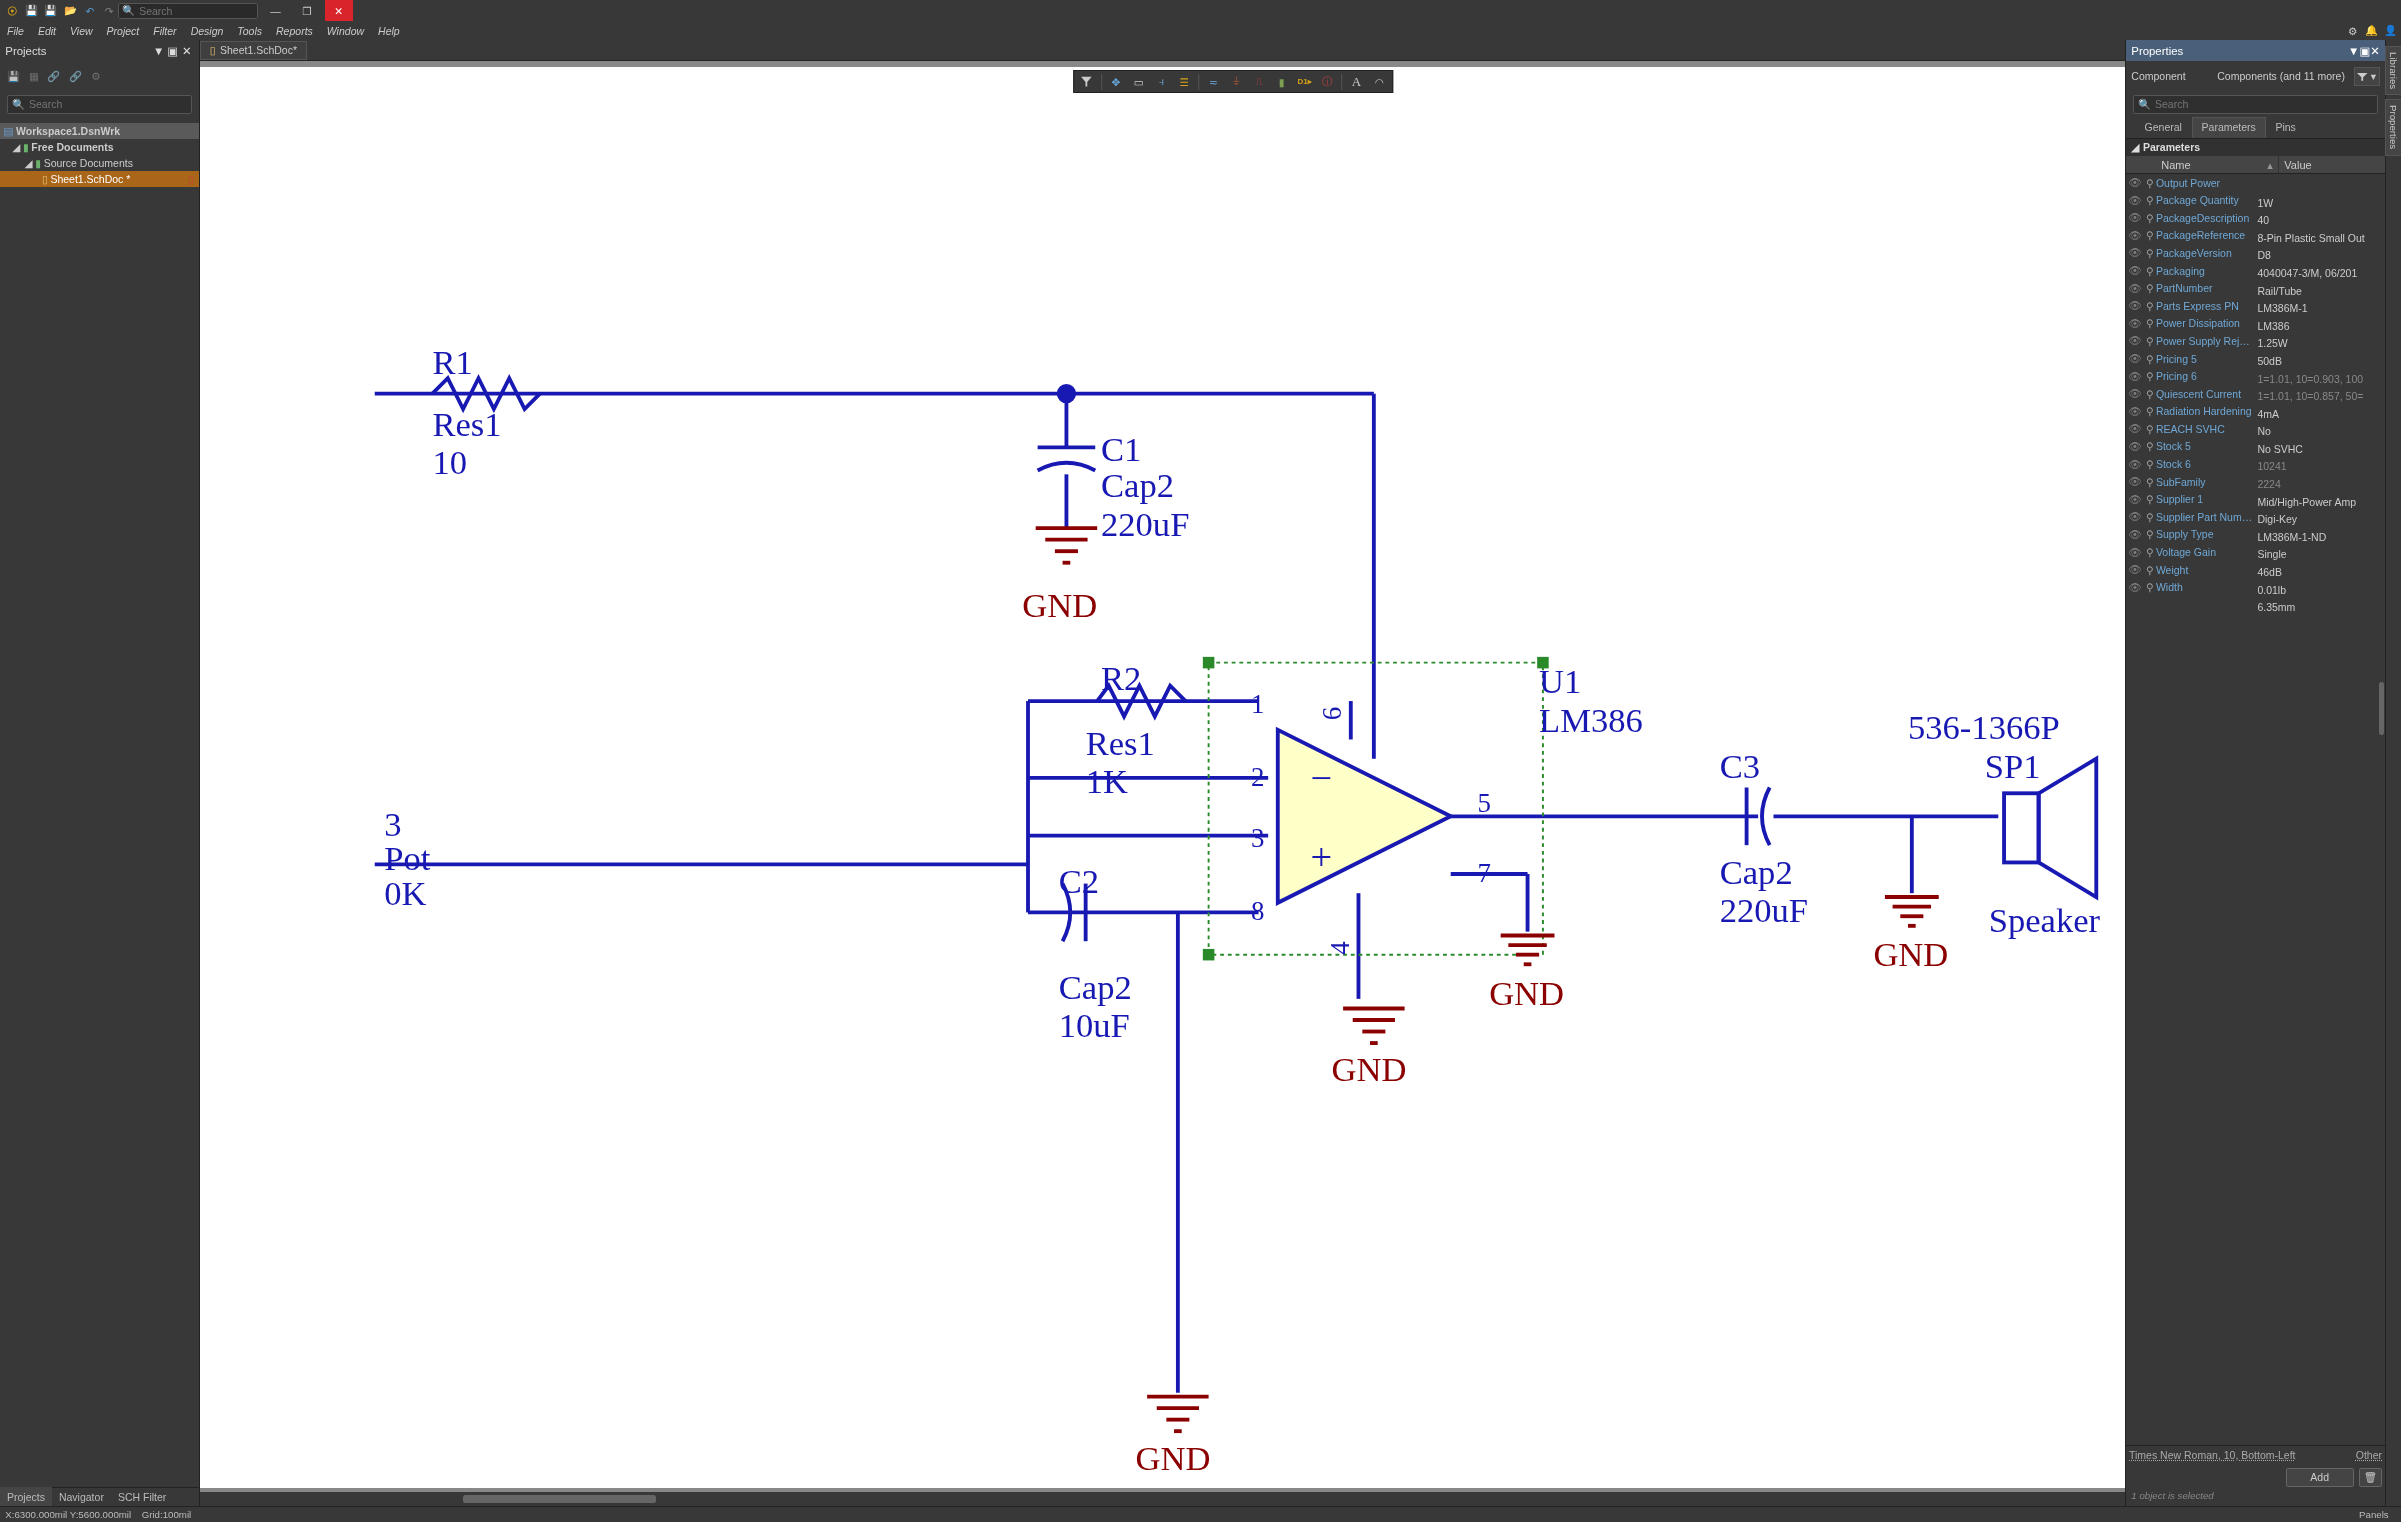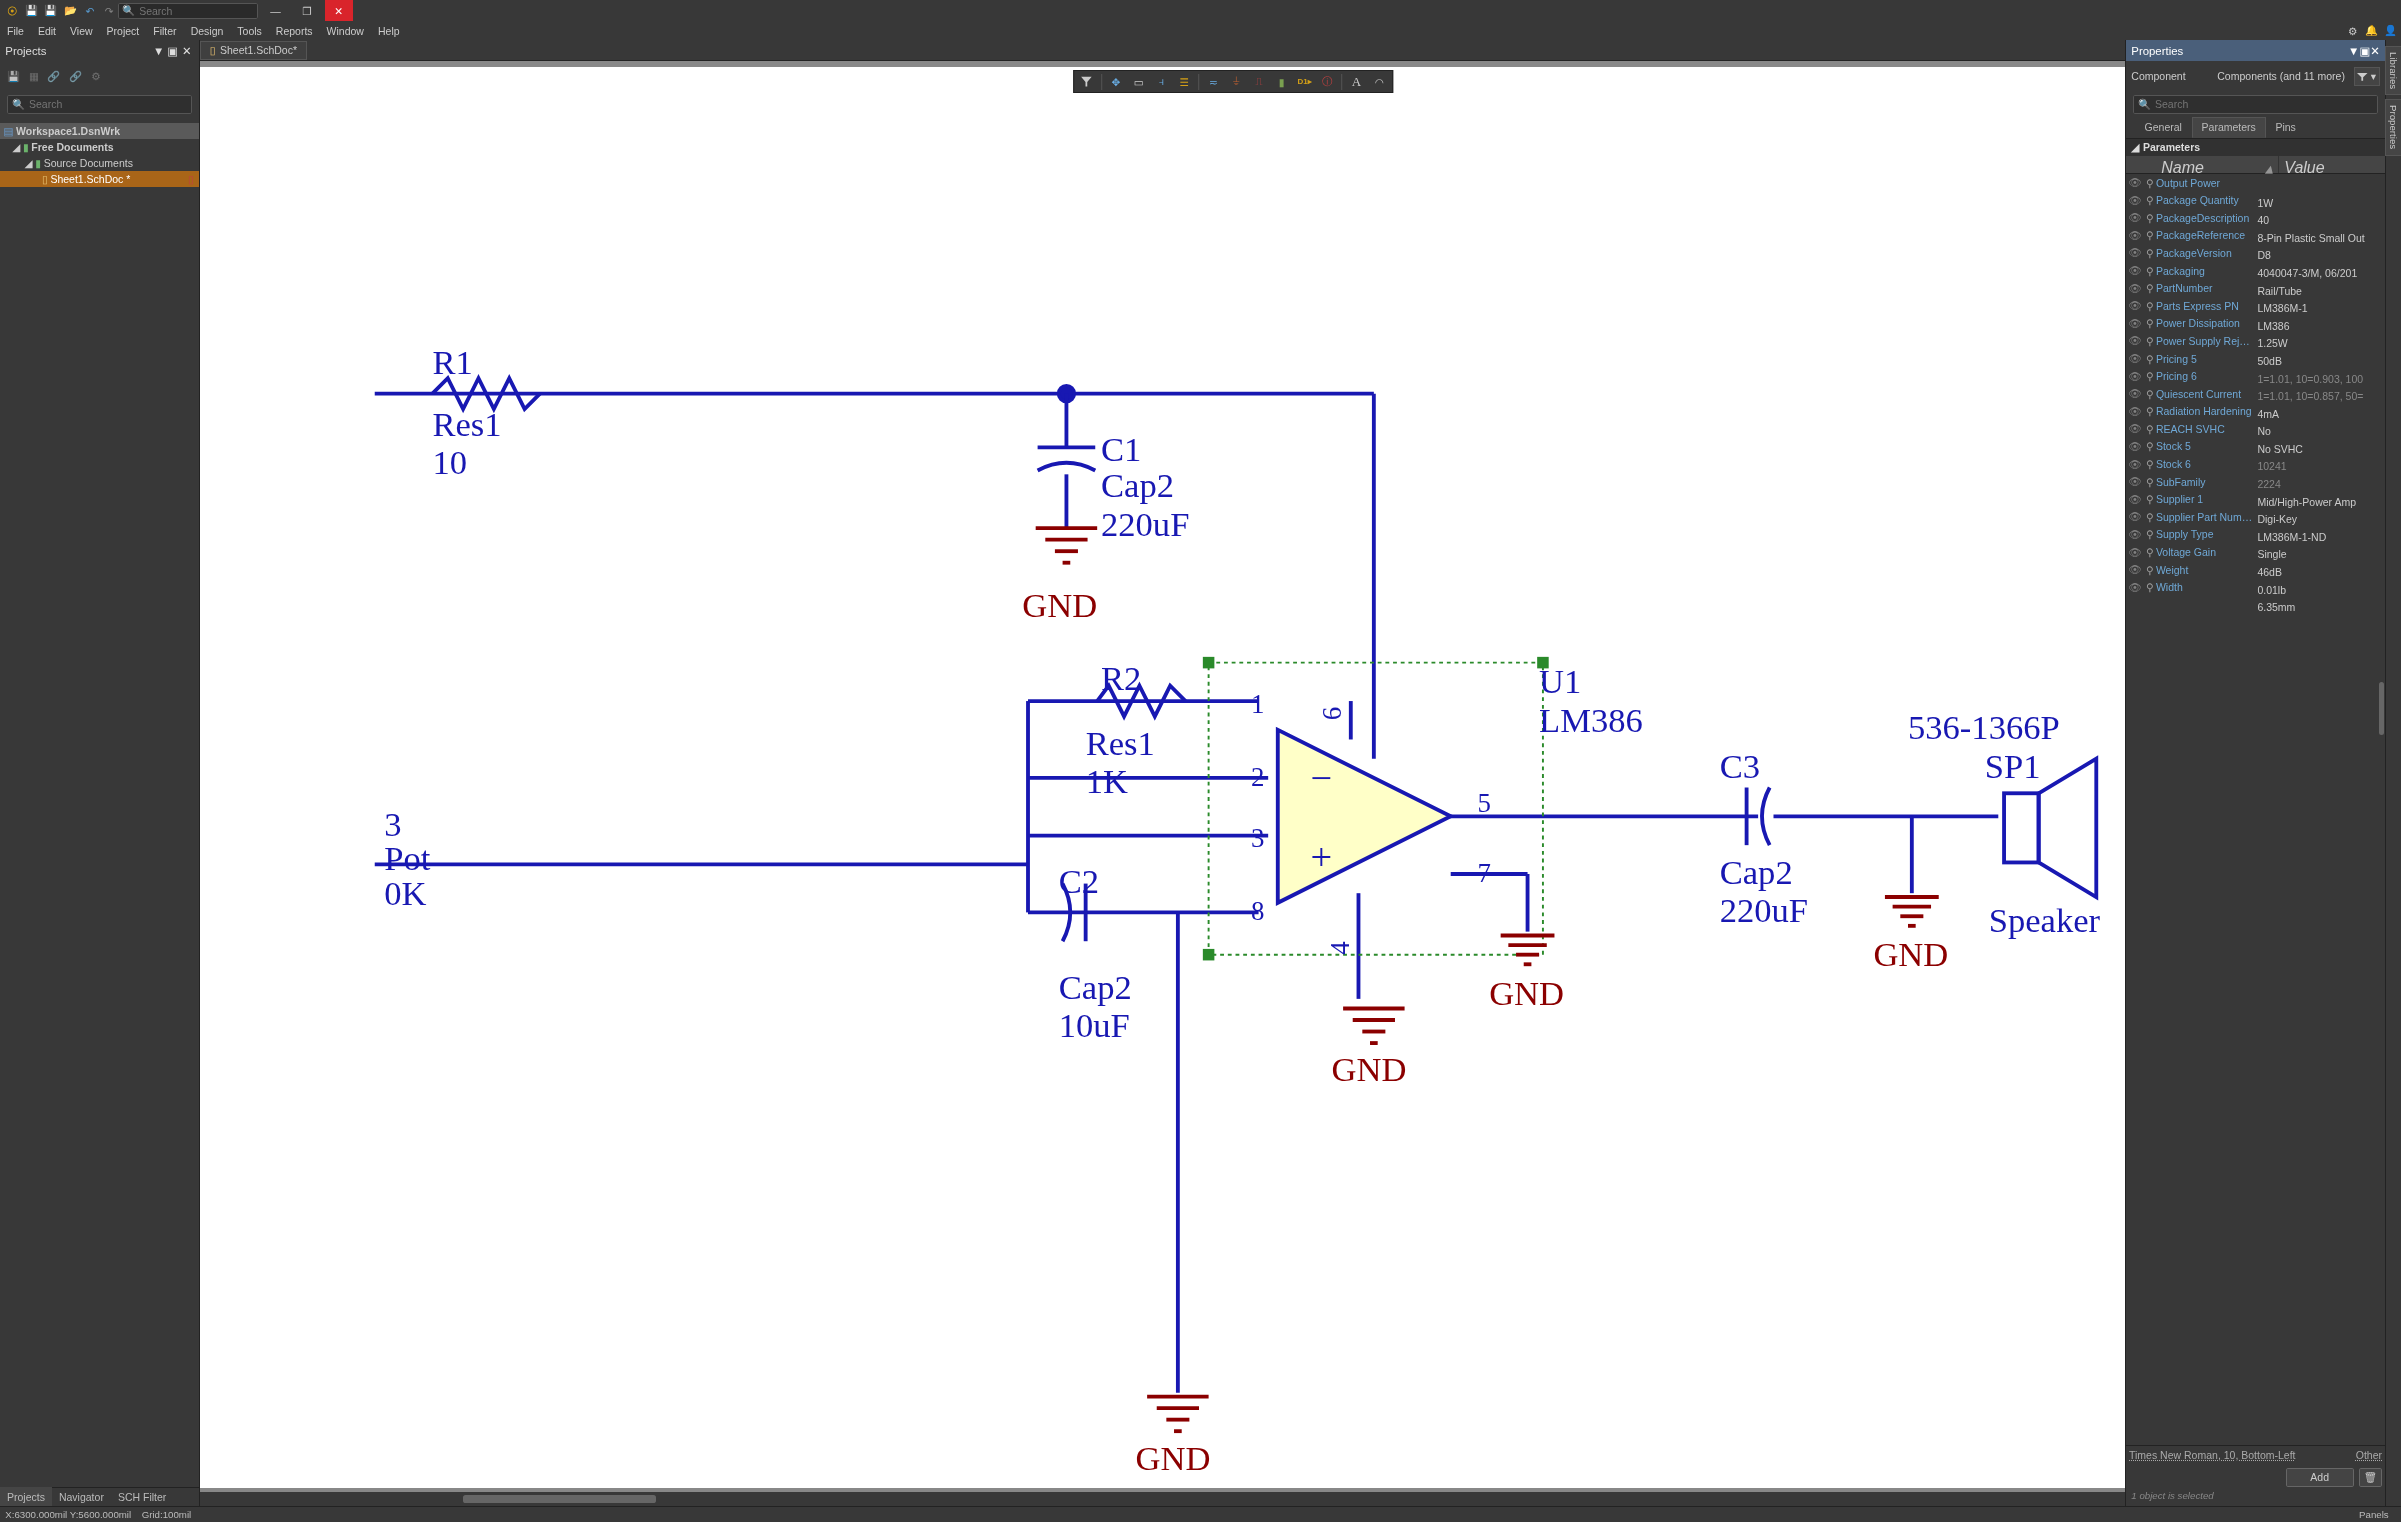--- a/index.html
+++ b/index.html
@@ -11,21 +11,21 @@
 .titlebar .tb-icon { width: 17.6px; height: 17.6px; display: flex; align-items: center; justify-content: center; color: #ccc; cursor: pointer; }
 .titlebar .tb-title { flex: 1; text-align: center; color: #ccc; font-size: 11.4px; }
 .titlebar .tb-search { width: 140px; height: 16px; background: #2a2a2a; border: 0.9px solid #555; border-radius: 1.8px; display: flex; align-items: center; padding: 0 3.5px; gap: 3.5px; }
 .titlebar .tb-search input { background: transparent; border: none; outline: none; color: #ccc; width: 100%; font-size: 10.5px; }
 .titlebar .tb-right { display: flex; align-items: center; gap: 3.5px; padding-right: 0; }
 .titlebar .win-btn { width: 28px; height: 21px; display: flex; align-items: center; justify-content: center; color: #ccc; cursor: pointer; }
 .titlebar .close-btn { background: #d9242b; color: #fff; }
 
 
 .menubar { height: 19.3px; background: #383838; display: flex; align-items: center; }
-.menubar .menu-item { padding: 1.8px 7px; cursor: pointer; color: #ccc; }
+.menubar .menu-item { padding: 1.8px 7px; cursor: pointer; color: #ccc; font-style: italic; }
 .menubar .menu-spacer { flex: 1; }
 .menubar .menu-icon { width: 19.3px; height: 19.3px; display:flex;align-items:center;justify-content:center;cursor:pointer; }
 
 
 .main { flex: 1; display: flex; min-height: 0; }
 .left-panel { width: 200px; background: #383838; display: flex; flex-direction: column; border-right: 0.9px solid #222; }
 .panel-header { height: 21px; background: #383838; display: flex; align-items: center; padding: 0 5.3px; color: #ddd; font-size: 11.4px; }
 .panel-header .ph-title { flex:1; }
 .panel-header .ph-btn { width: 14px; cursor:pointer; text-align:center; }
 
@@ -70,21 +70,21 @@
 .rp-row1 .combo { flex:1; text-align:right; }
 .rp-filter-btn { width:26px;height:19.3px;border:0.9px solid #555;background:#444;display:flex;align-items:center;justify-content:center;cursor:pointer; }
 .rp-search { margin:3.5px 7px; height:19.3px;background:#2f2f2f;border:0.9px solid #555;border-radius:1.8px;display:flex;align-items:center;padding:0 4.4px;gap:3.5px; }
 .rp-search input { background:transparent;border:none;outline:none;color:#ccc;width:100%;font-size:10.5px; }
 .rp-tabs { height:21px; display:flex;align-items:flex-end; padding-left:8.8px; gap:0; border-bottom:0.9px solid #222;text-align:right;}
 .rp-tabs .rt { padding:3.5px 8.8px; color:#bbb;cursor:pointer; border:0.9px solid transparent; font-size:10.5px;}
 .rp-tabs .rt.active { background:#454545; border:0.9px solid #555;border-bottom-color:#454545; }
 .rp-section { height:17.6px; background:#313131; display:flex;align-items:center;padding:0 5.3px; color:#ddd;font-weight:bold;font-size:10.5px; }
 .rp-section .tri { margin-right:3.5px; }
 .grid-head { height:17.6px; display:flex; background:#454545; border-bottom:0.9px solid #222; }
-.grid-head .gh { padding:2.6px 5.3px; color:#ccc;font-size:16px;font-style:italic; }
+.grid-head .gh { padding:2.6px 5.3px; color:#ccc;font-size:11px; }
 .gh-name { width:123px; border-right:0.9px solid #333;}
 .gh-val { flex:1; }
 .grid { flex:1; overflow:auto; position:relative;}
 .grow { height:17.6px; display:flex;align-items:center; color:#ccc; font-size:10.5px;}
 .grow .vis-ico { width:17.6px; text-align:center; opacity:0.5;}
 .grow .lock-ico { width:12.3px; text-align:center; opacity:0.7;}
 .grow .gname { width:98px; color:#6fa8d6; white-space:nowrap;overflow:hidden;text-overflow:ellipsis;}
 .grow .gval { flex:1; padding-left:3.5px; white-space:nowrap;overflow:hidden;text-overflow:ellipsis;margin-top:40px;}
 .grow .gval.dim { color:#888; }
 .rp-vscroll { position:absolute;right:0;top:0;bottom:0;width:7px; }

